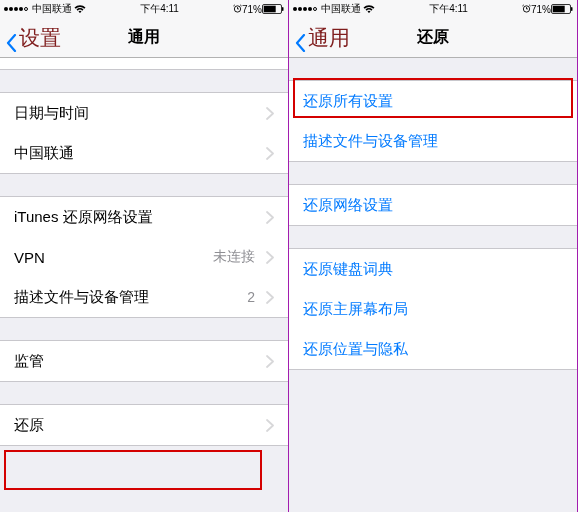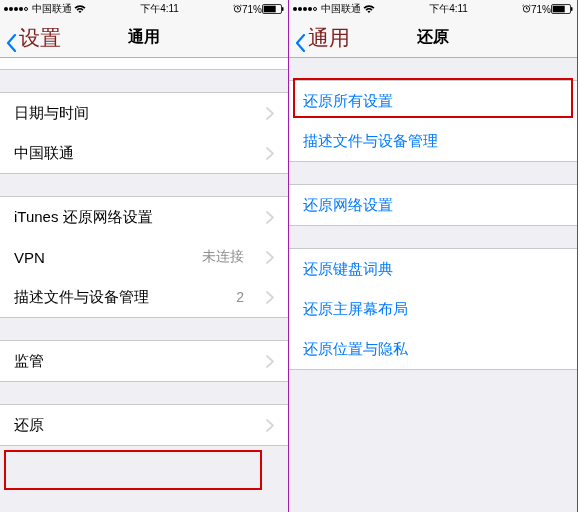--- a/index.html
+++ b/index.html
@@ -85,21 +85,21 @@
     color: #000;
   }
   .row:not(:last-child)::after {
     content: "";
     position: absolute;
     left: 14px; right: 0; bottom: 0;
     height: 0.5px;
     background: #c8c7cc;
   }
   .row-label { flex: 1; }
-  .row-detail { color: #8e8e93; font-size: 14px; margin-right: 22px; }
+  .row-detail { color: #8e8e93; font-size: 14px; margin-right: 11px; }
   .chev-right { width: 8px; height: 13px; opacity: 0.35; }
   .row-blue { color: #007aff; }
   .highlight-box {
     position: absolute;
     border: 2px solid #d40000;
     pointer-events: none;
     z-index: 100;
   }
   .hl1 { left: 4px; top: 450px; width: 258px; height: 40px; }
   .hl2 { left: 293px; top: 78px; width: 280px; height: 40px; }

